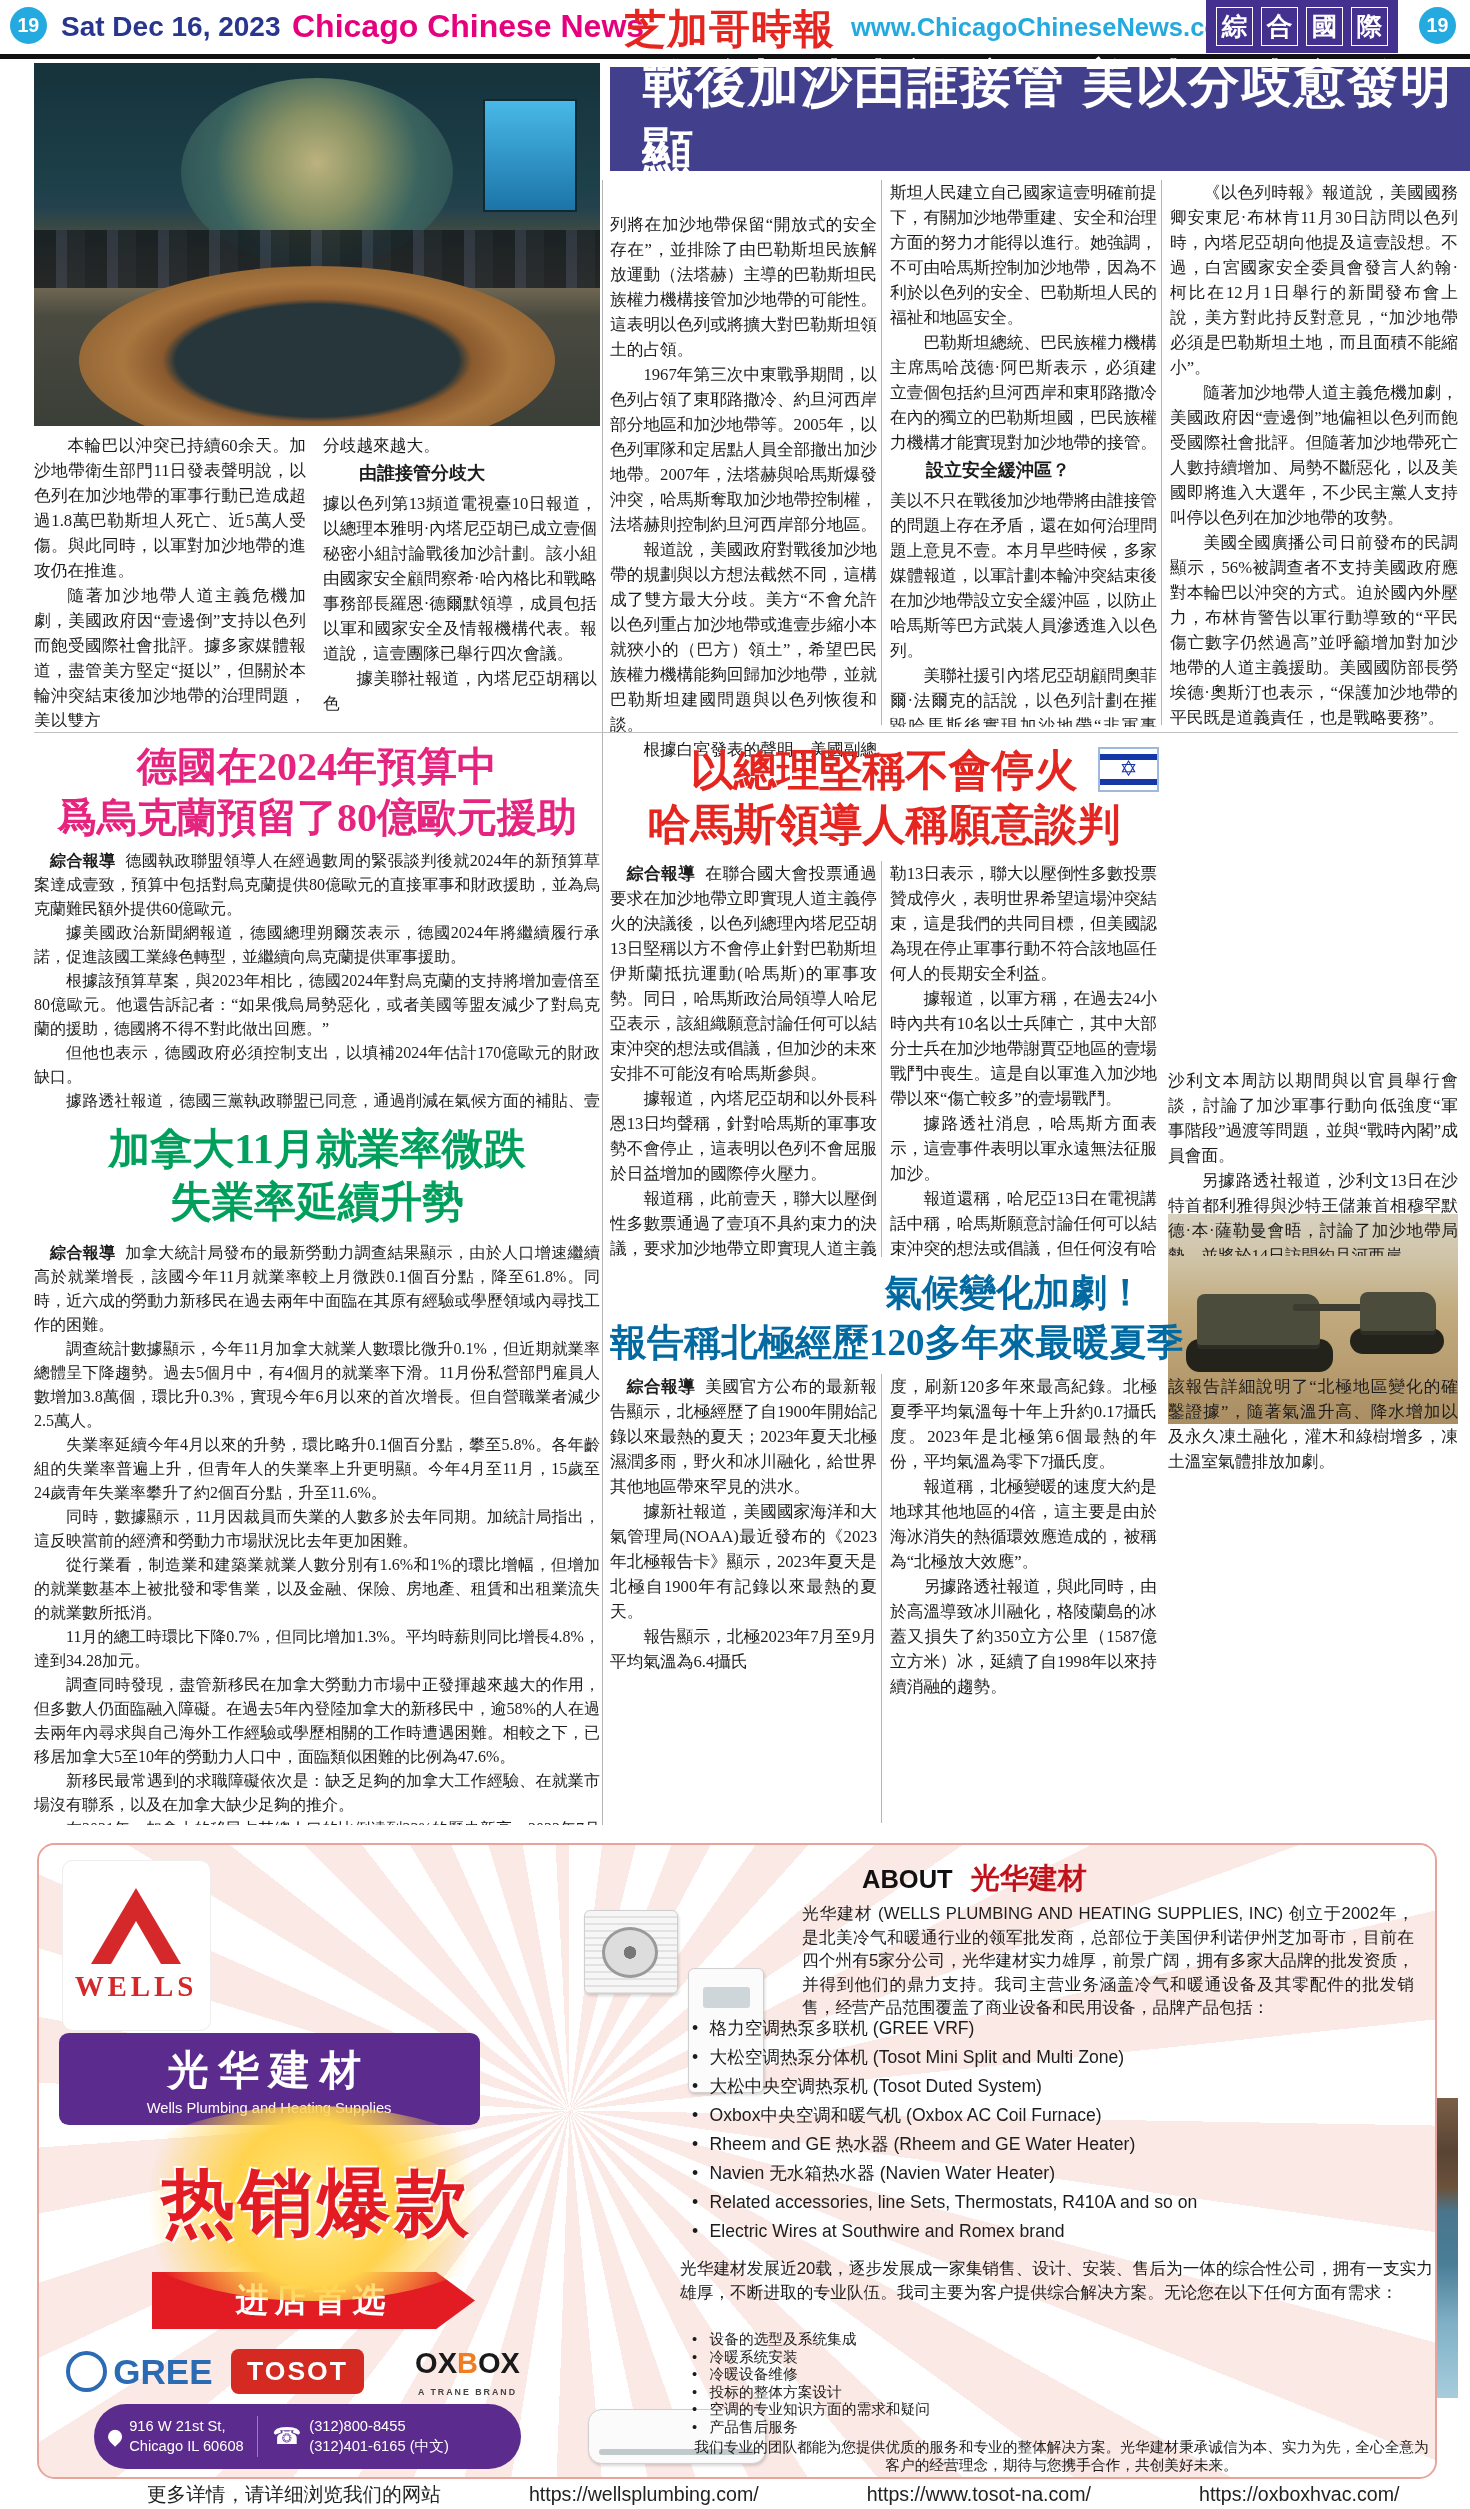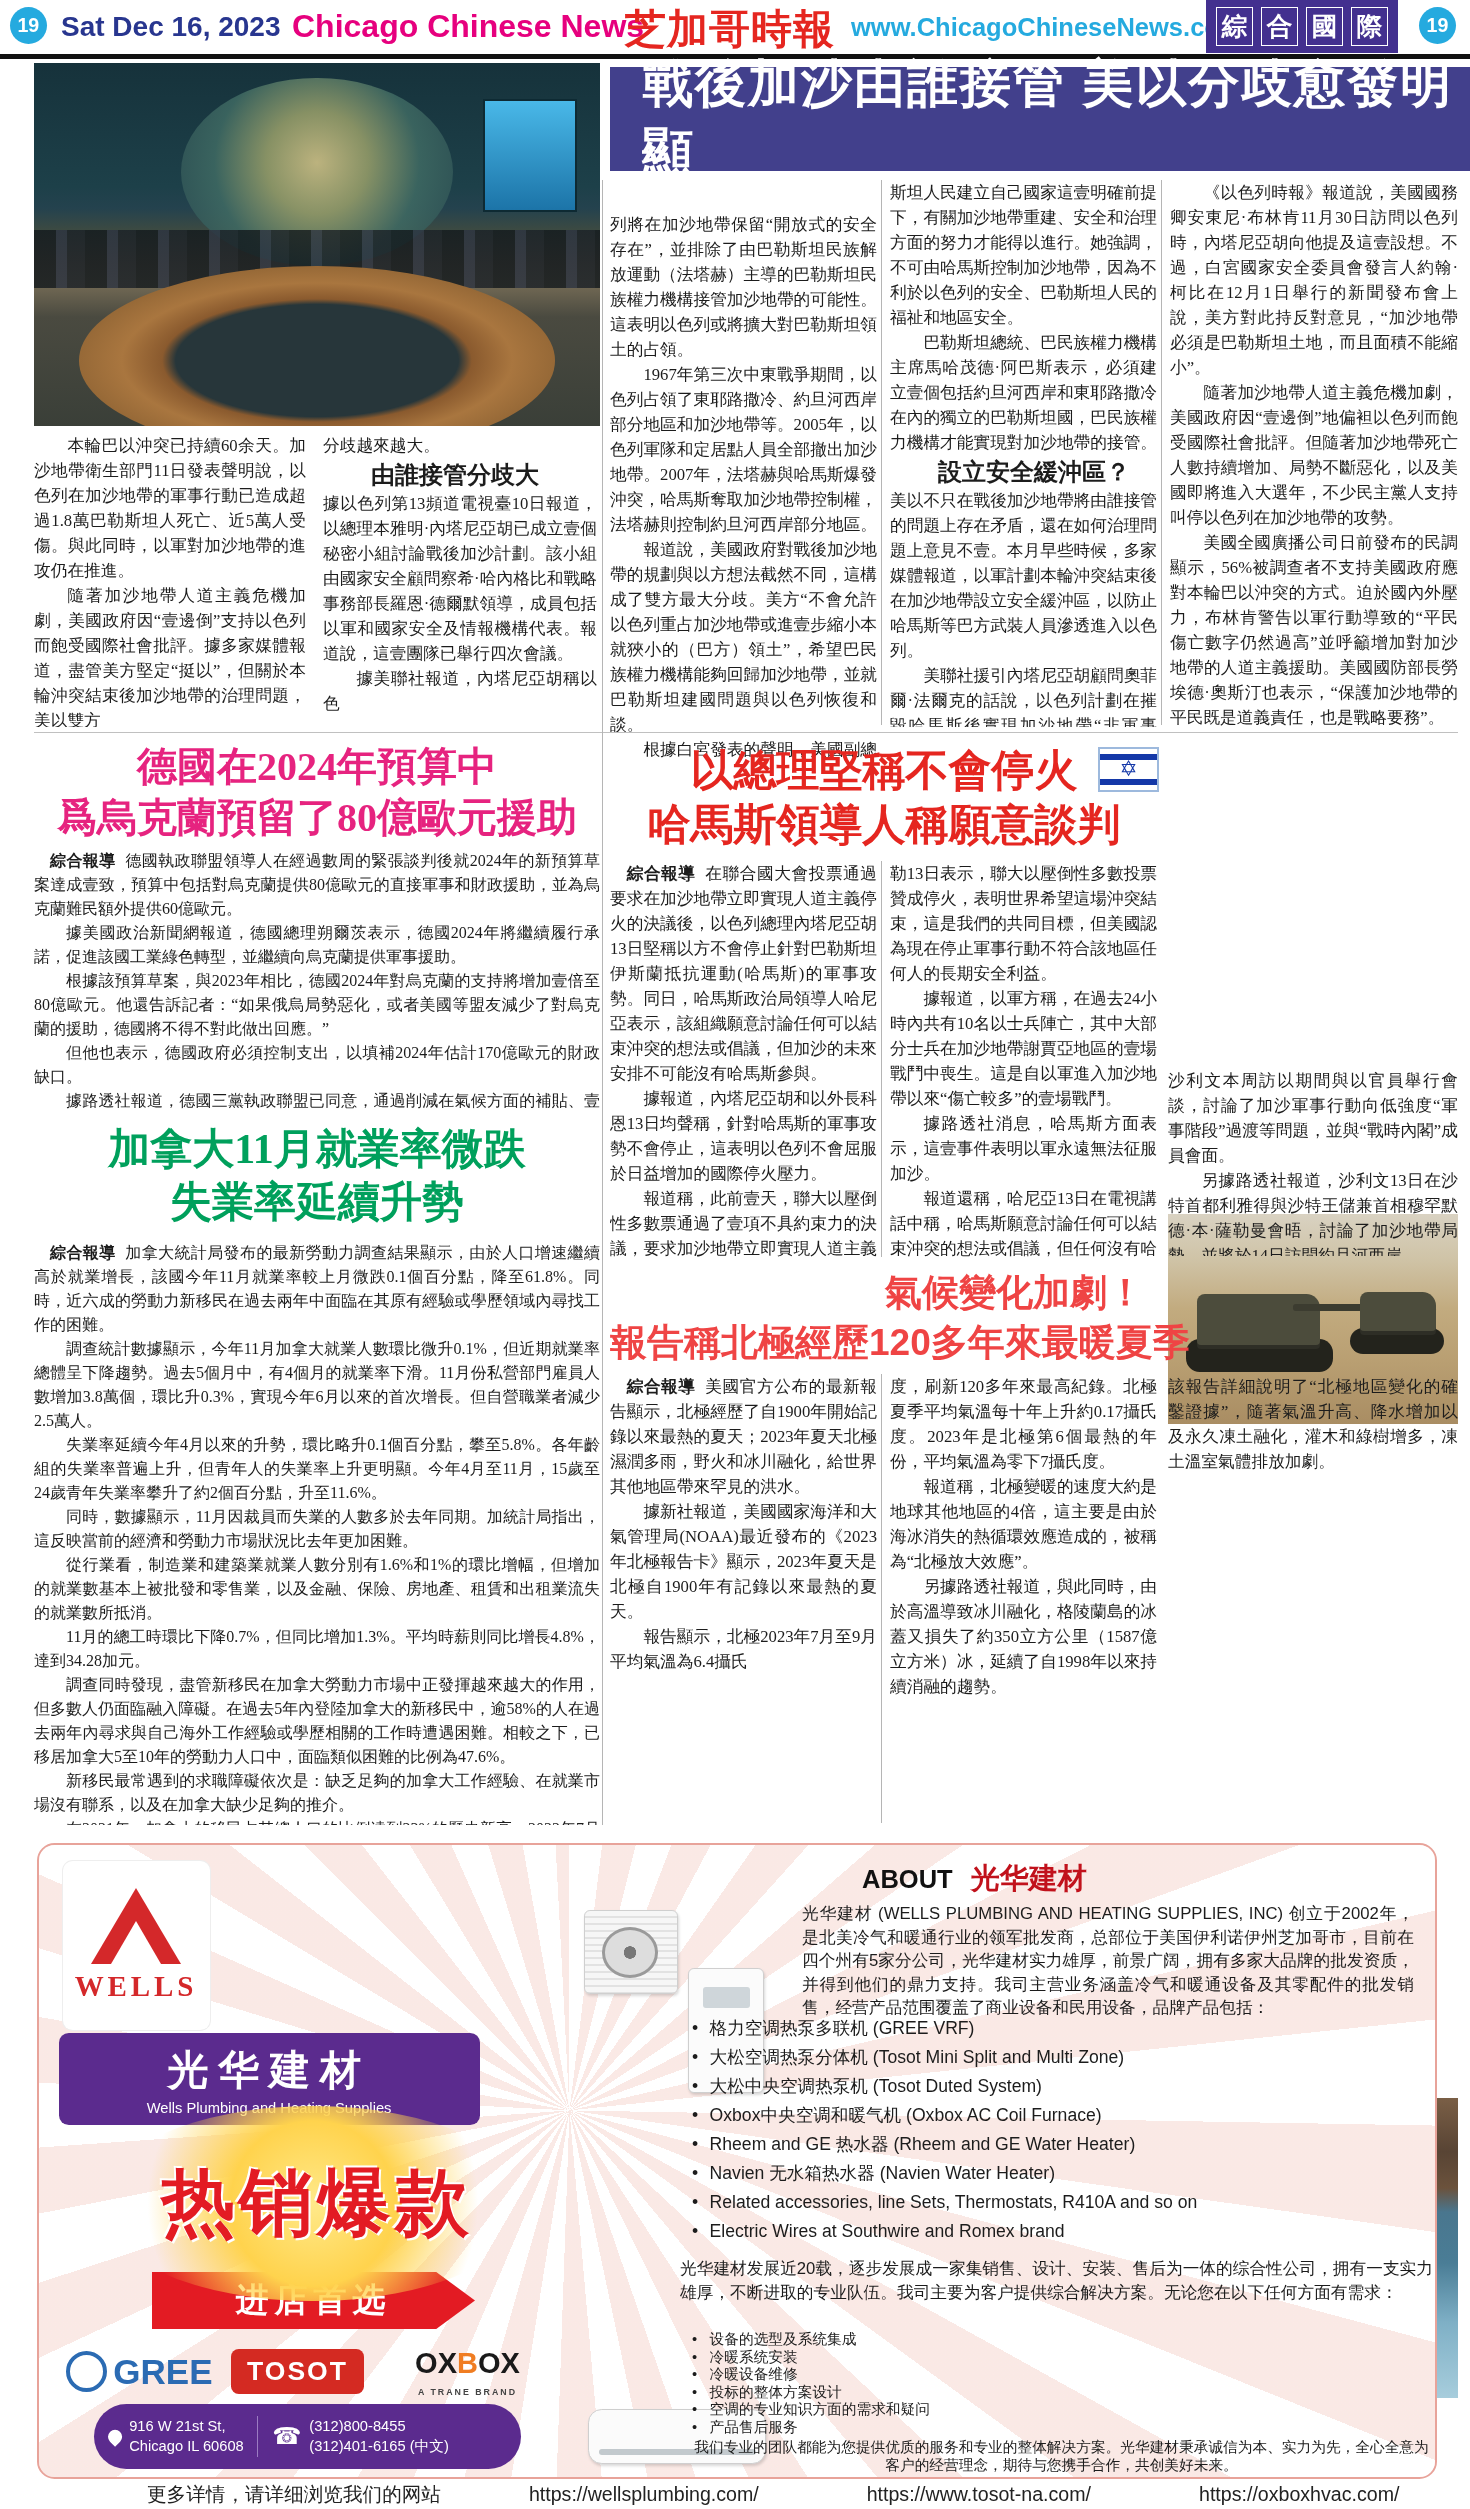--- a/index.html
+++ b/index.html
@@ -14,33 +14,33 @@
   .hdr-ccn{font-family:"Liberation Sans",sans-serif;font-weight:bold;font-size:32px;color:#e6007e;}
   .hdr-zh{font-family:"Liberation Sans",sans-serif;font-weight:900;font-size:41px;color:#e52620;letter-spacing:1px;}
   .hdr-url{font-family:"Liberation Sans",sans-serif;font-weight:bold;font-size:25.5px;color:#25aadf;}
   .hdr-section{background:#43308f;color:#fff;display:flex;align-items:center;justify-content:center;gap:7.8px;}
   .hdr-section span{border:1px solid #fff;padding:1px 4.9px;font-size:25.5px;font-weight:bold;}
   .hdr-rule{background:#111;}
   
   .body{font-size:16.7px;line-height:25px;text-align:justify;overflow:hidden;}
   .body p{margin:0;text-indent:2em;}
   .body.first-cont p:first-child{text-indent:0;}
-  .body h4{font-family:Liberation Sans, sans-serif;font-size:24px;margin:3.9px 0;text-indent:2em;}
+  .body h4{font-family:Liberation Mono, monospace;font-size:18px;margin:3.9px 0;text-indent:2em;}
   .lead{font-family:"Liberation Sans",sans-serif;font-weight:bold;margin-right:9.8px;}
   .vrule{width:1px;background:#b5b5b5;}
   .hrule{height:1px;background:#c0c0c0;}
   
   .banner{background:#42408c;color:#fff;display:flex;align-items:center;justify-content:center;
     font-family:"Liberation Sans",sans-serif;font-weight:900;font-size:51px;letter-spacing:2px;padding-left:32px;}
   .hl{font-weight:900;text-align:center;font-family:"Liberation Serif","DejaVu Serif",serif;}
   .hl div{white-space:nowrap;}
   .hl-germany{color:#e6237f;font-size:40px;line-height:51px;}
   .hl-canada{color:#00a05c;font-size:42px;line-height:53px;}
   .hl-israel{color:#e52620;font-size:43px;line-height:54px;font-family:"Liberation Sans",sans-serif;}
-  .hl-climate{color:#ef4444;font-size:37px;line-height:50px;text-align:right;font-family:Liberation Sans, sans-serif;}
+  .hl-climate{color:#0369a1;font-size:37px;line-height:50px;text-align:right;font-family:Liberation Serif, serif;}
   
   .photo{overflow:hidden;position:relative;}
   .ph-un{background:linear-gradient(180deg,#16323b 0%,#1d4049 34%,#24424e 40%,#3c4a42 46%,#5d5747 55%,#6e6652 62%,#4a4a40 70%,#3a3f38 100%);}
   .ph-un .mural{position:absolute;left:26%;top:4%;width:48%;height:52%;border-radius:50%;
      background:radial-gradient(circle at 50% 45%,#d8c788 0%,#9aa06a 30%,#3f6a63 60%,#2a4a50 100%);opacity:.85;}
   .ph-un .screen{position:absolute;right:4%;top:10%;width:16%;height:30%;background:linear-gradient(#49b8e8,#1c74a8);border:2.9px solid #0e2a33;}
   .ph-un .table{position:absolute;left:8%;top:56%;width:84%;height:52%;border-radius:50%;
      background:radial-gradient(ellipse at 50% 50%,#27363a 0%,#27363a 42%,#8a5a2e 46%,#a9763f 58%,#6b4categ 0%,#6b4a24 100%);}
   .ph-un .people{position:absolute;left:0;top:46%;width:100%;height:16%;
      background:repeating-linear-gradient(90deg,#12181c 0 21.6px,#2c3340 21.6px 33px,#1a2026 33px 51px);opacity:.8;}

